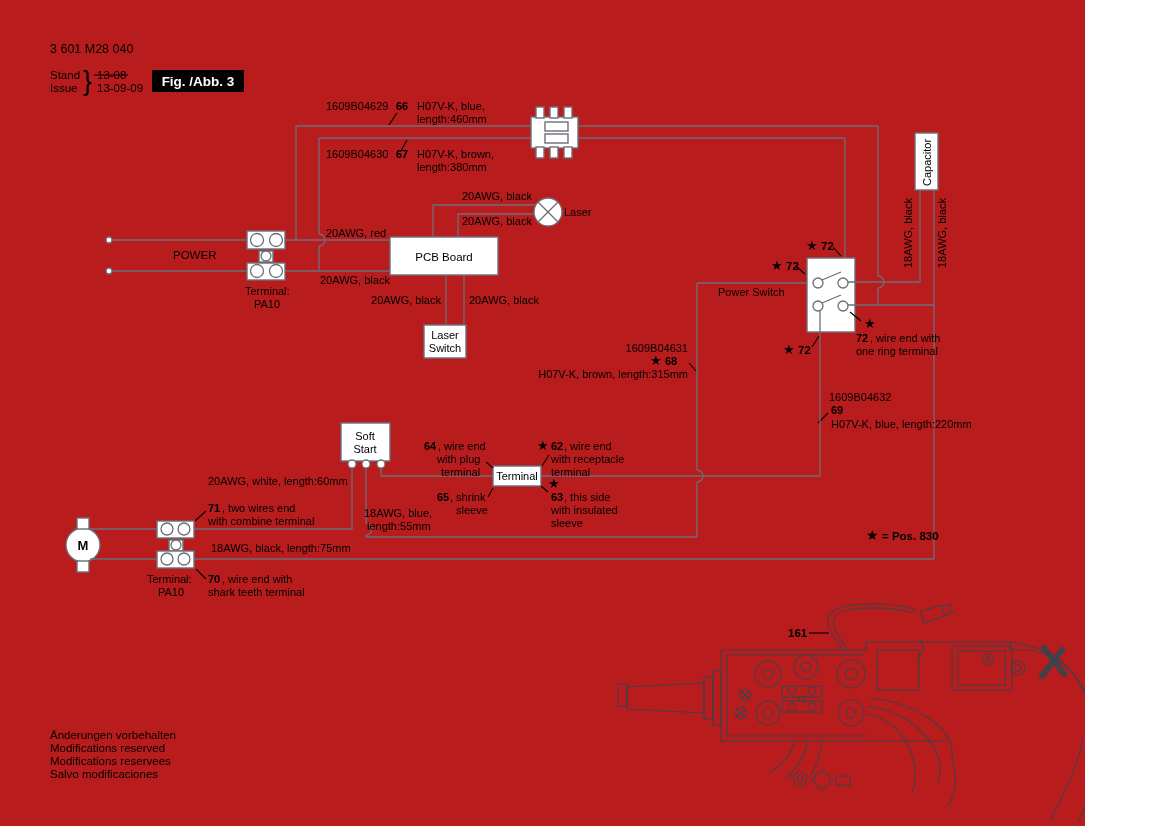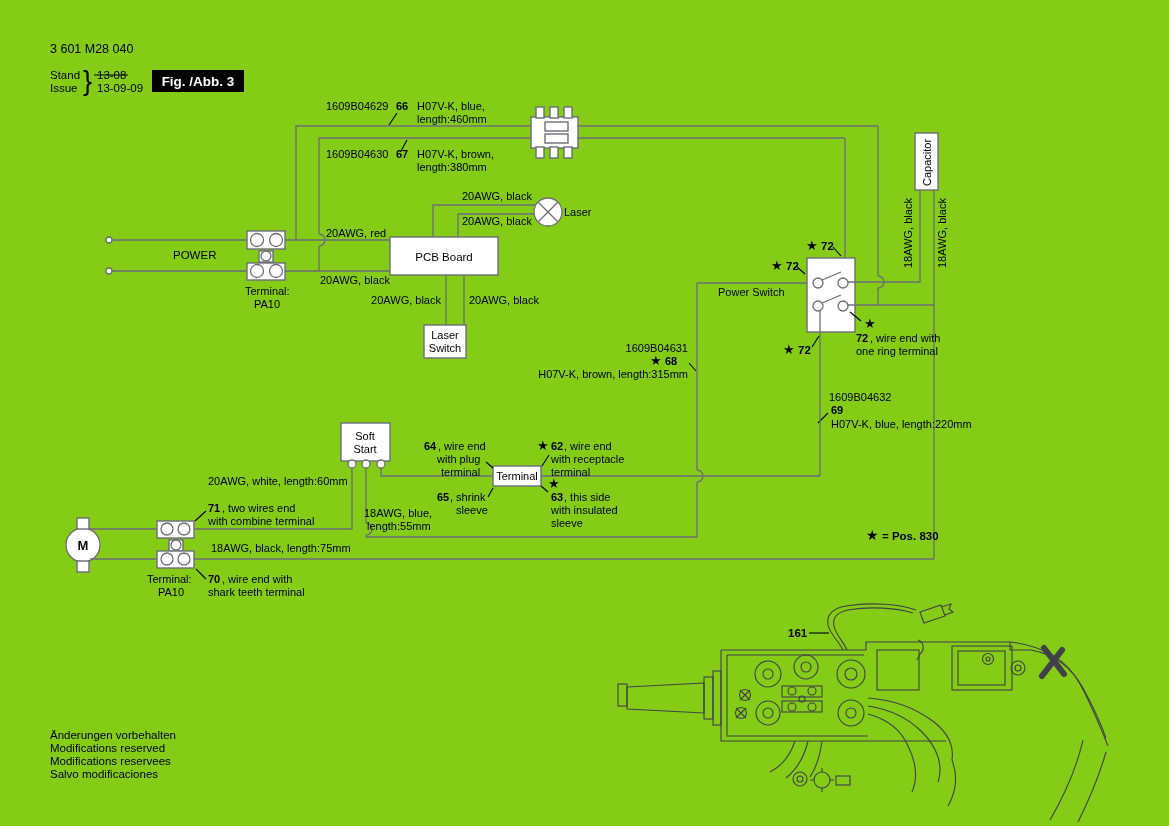--- a/index.html
+++ b/index.html
@@ -1,16 +1,16 @@
 <!DOCTYPE html>
 <html><head>
 <meta charset="utf-8">
 <style>
   html,body{margin:0;padding:0;background:#ffffff;}
-  .page{position:relative;width:1169px;height:826px;background:#84cc16;overflow:hidden;}
+  .page{position:relative;width:1085px;height:826px;background:#b91c1c;overflow:hidden;}
   svg text{font-family:"Liberation Sans","DejaVu Sans",sans-serif;fill:#000;}
   .fs11{font-size:11px;}
   .fs115{font-size:11.5px;}
   .fs125{font-size:12.5px;}
   .fs13{font-size:13px;}
   .b{font-weight:bold;}
   .mid{text-anchor:middle;}
   .end{text-anchor:end;}
   .wire{stroke:#6d6d78;stroke-width:1.3;fill:none;}
   .box{stroke:#6d6d78;stroke-width:1.4;fill:#fff;}

